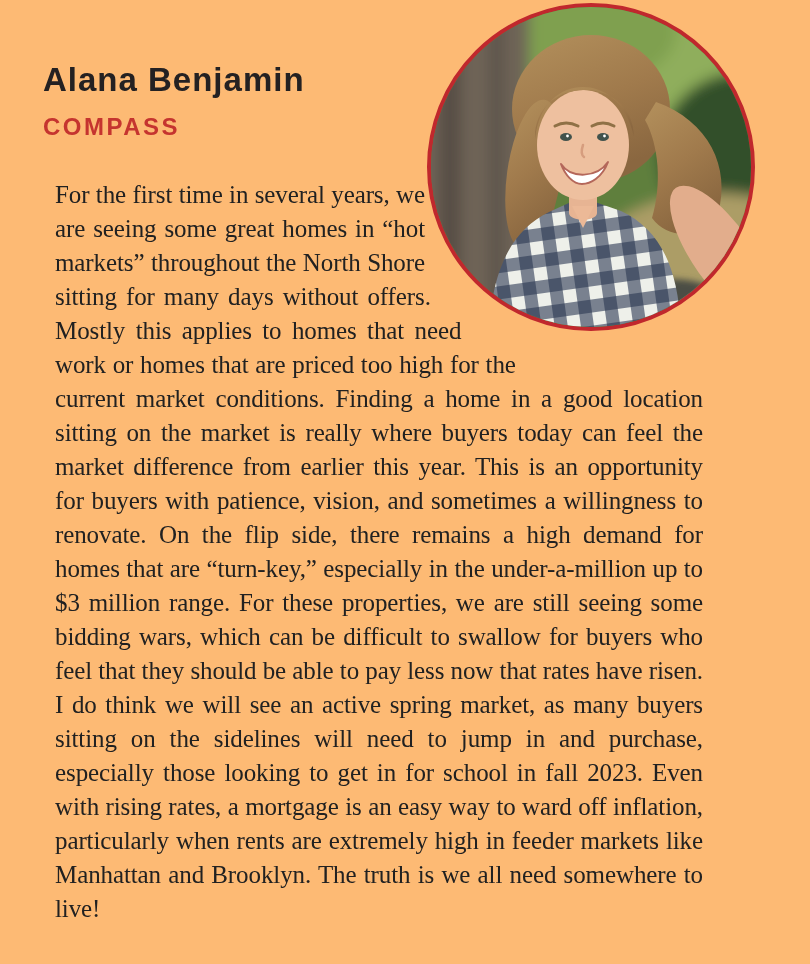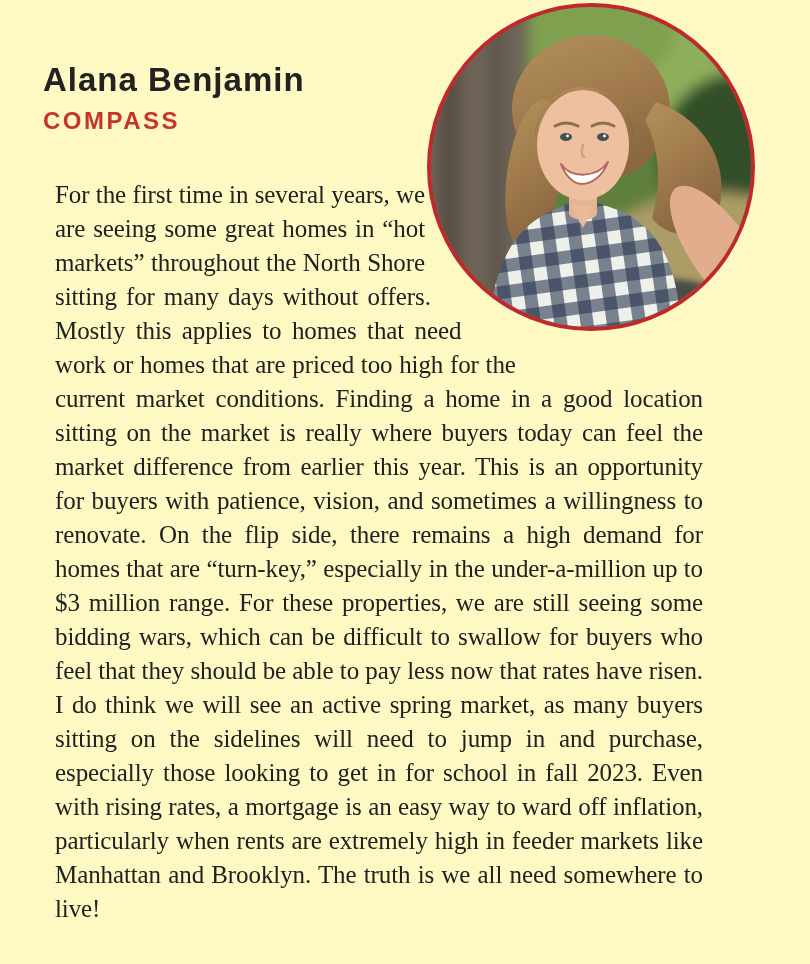--- a/index.html
+++ b/index.html
@@ -1,26 +1,26 @@
 <!DOCTYPE html>
 <html style="--accent-red: #c5342f; --photo-border-red: #c0282d; --heading-black: #242122; --body-text: #212121;"><head>
 <meta charset="utf-8">
 <style>
   html,body{margin:0;padding:0;background:#ffffff;}
   .page{
-    position:relative; width:810px; height:964px; background:#fef9c3;
+    position:relative; width:810px; height:964px; background:#fdba74;
     overflow:hidden; font-family:"Liberation Serif", serif;
   }
   .byline{position:absolute; left:43px; top:62px;}
   .agent-name{
     margin:0; font-family:"Liberation Sans", sans-serif; font-weight:700;
     font-size:33px; line-height:36px; letter-spacing:1px; color:var(--heading-black,#242122);
   }
   .company{
-    margin-top:10px; font-family:"Liberation Sans", sans-serif; font-weight:700;
+    margin-top:16px; font-family:"Liberation Sans", sans-serif; font-weight:700;
     font-size:24px; line-height:26px; letter-spacing:2.5px; color:var(--accent-red,#c5342f);
   }
   .portrait{
     position:absolute; left:427px; top:3px; width:320px; height:320px;
     border:4px solid var(--photo-border-red,#c0282d); border-radius:50%;
     overflow:hidden; background:#5f7f3e;
   }
   .portrait svg{display:block; width:320px; height:320px;}
   .article{
     position:absolute; left:43px; top:166px; width:672px;

